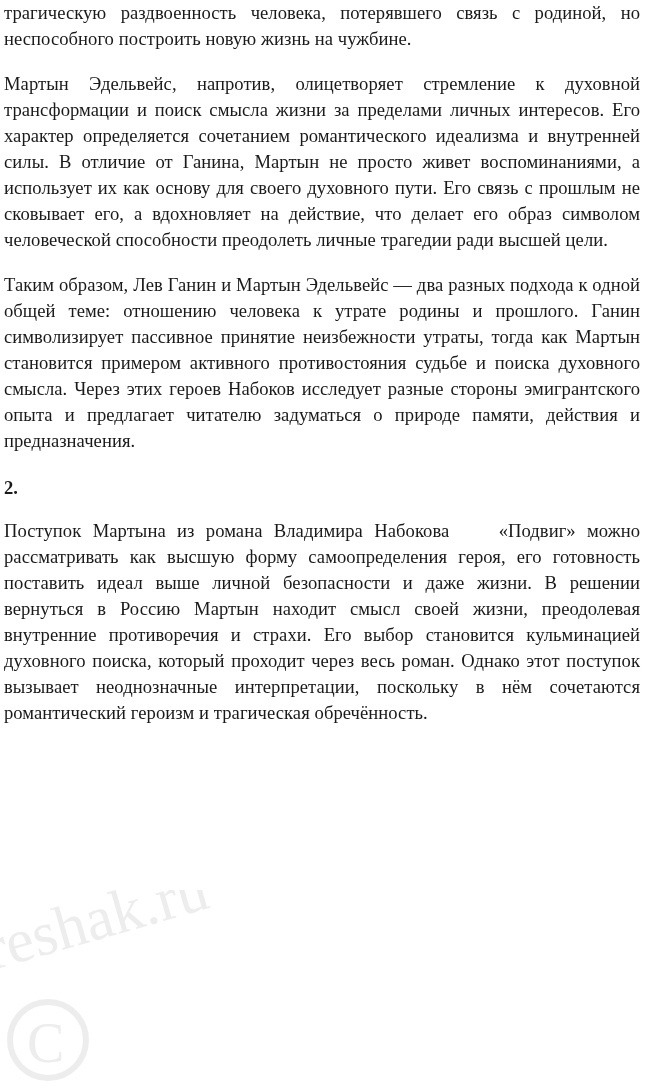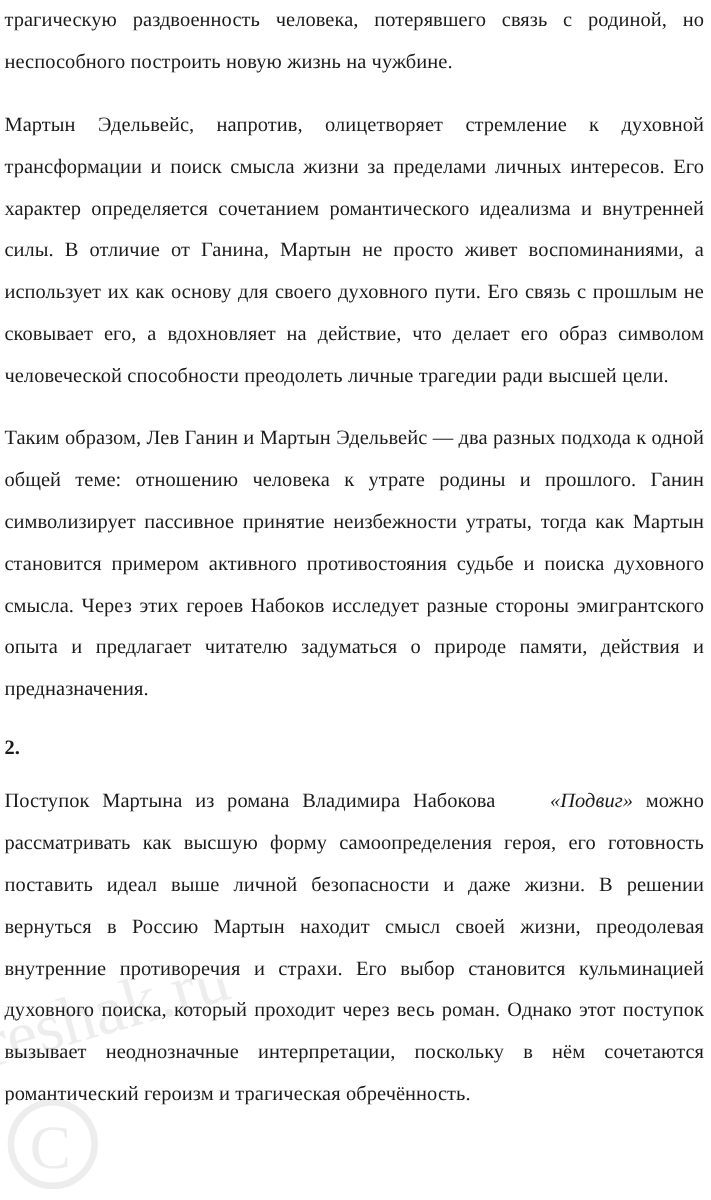--- a/index.html
+++ b/index.html
@@ -22,40 +22,39 @@
     padding: 0 6px 0 4px;
     overflow: hidden;
   }
   .doc-body {
     position: relative;
     z-index: 2;
   }
   p.para {
     margin: 0 0 19px 0;
     font-size: 18.6px;
-    line-height: 38px;
+    line-height: 26px;
     text-align: justify;
     text-justify: inter-word;
     letter-spacing: 0.05px;
     word-spacing: 0.1px;
   }
   p.para:last-child {
     margin-bottom: 0;
   }
   p.first {
     margin-top: 0;
   }
   .section-num {
     margin: 0 0 15px 0;
     font-size: 18.6px;
     line-height: 30px;
     font-weight: bold;
   }
   .ital {
-    font-style: italic;
     margin-left: 38px;
   }
   
   .watermark {
     position: absolute;
     left: 0;
     top: 890px;
     width: 300px;
     height: 201px;
     z-index: 1;

